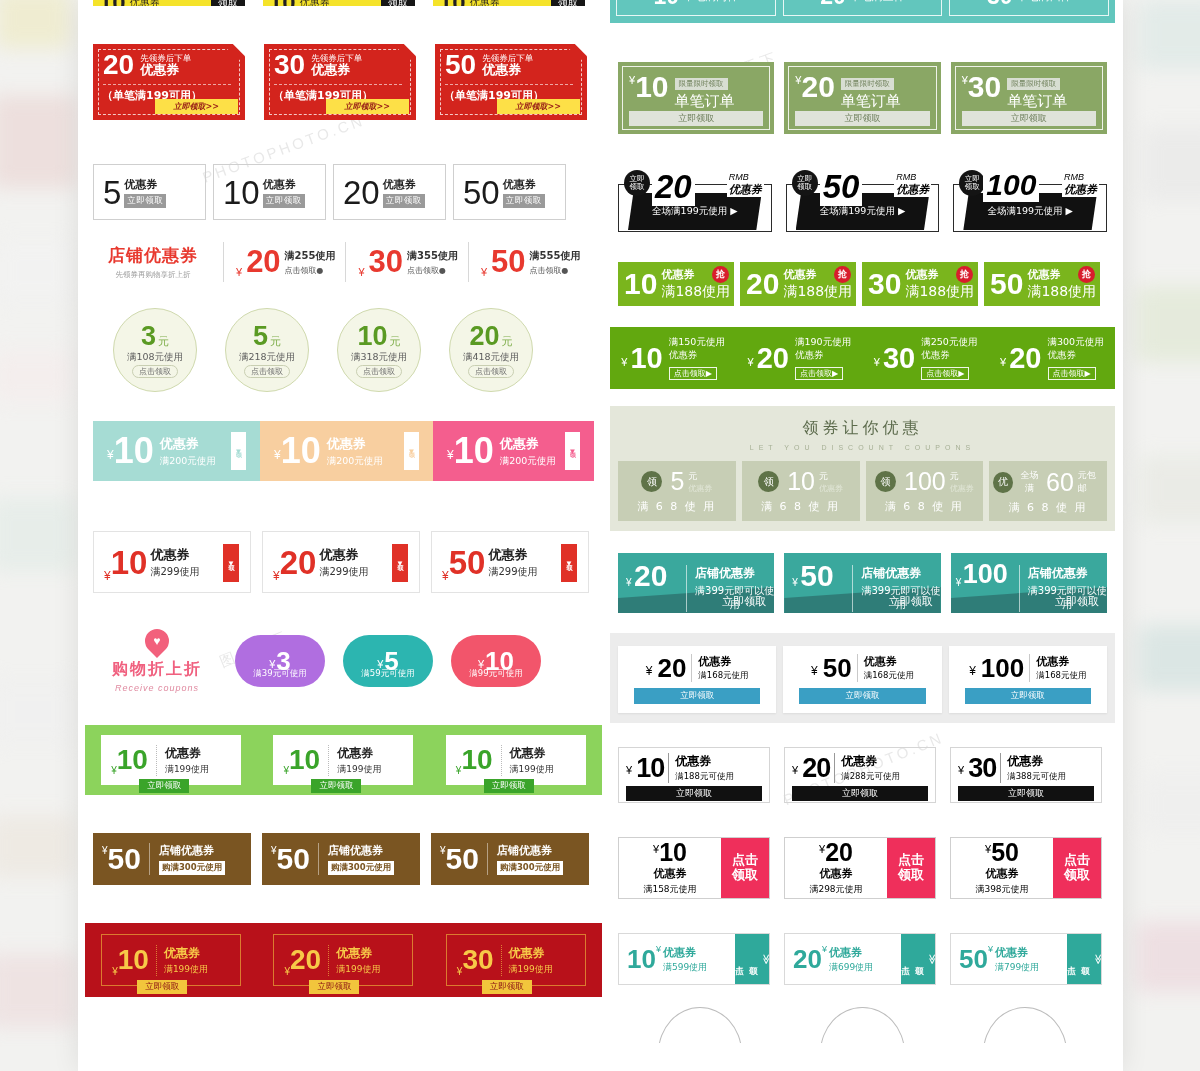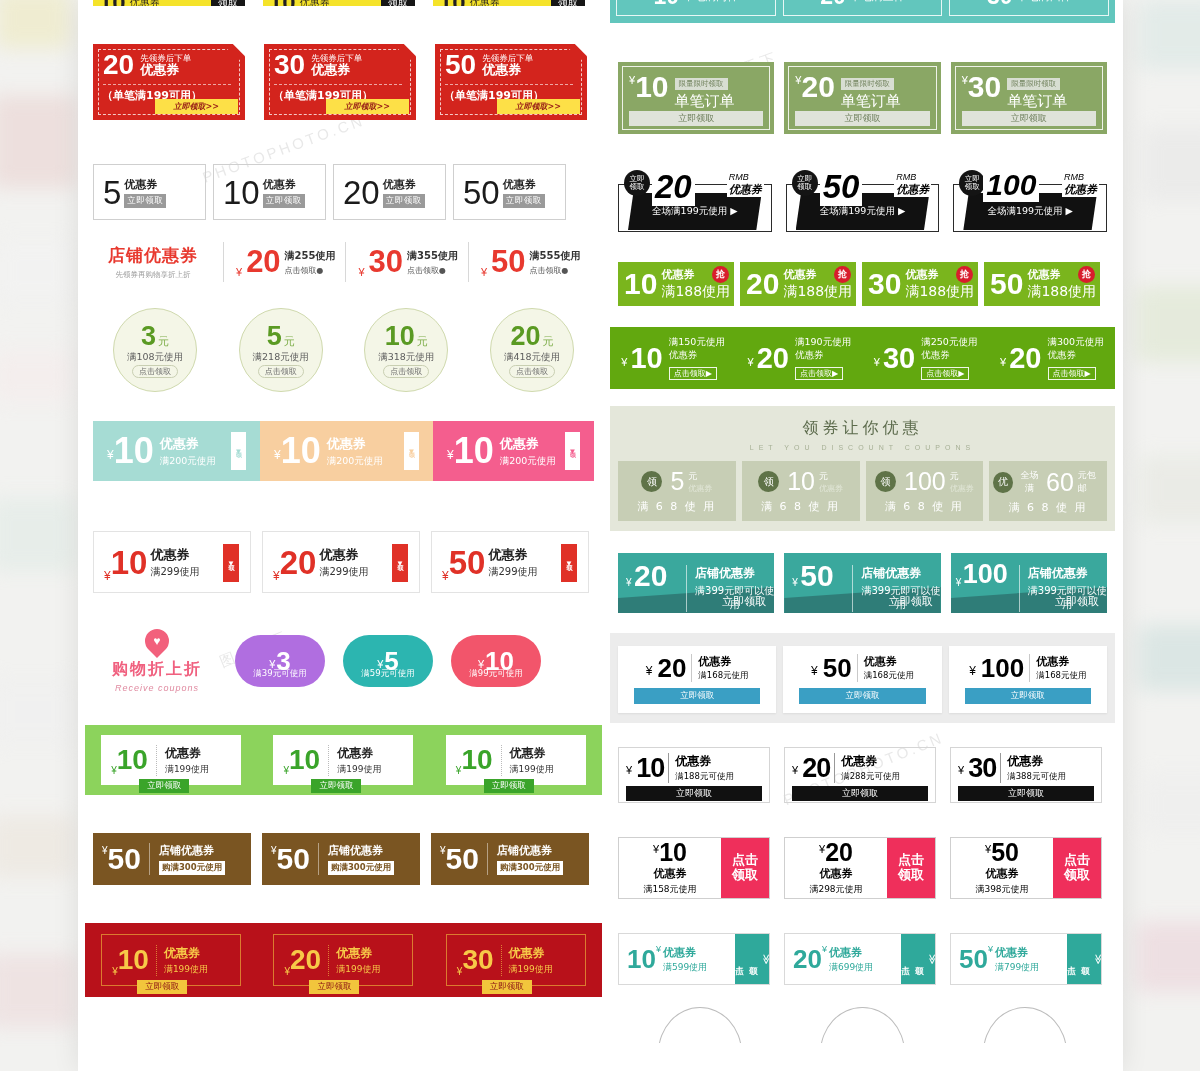--- a/index.html
+++ b/index.html
@@ -419,21 +419,21 @@
       <div class="shopitem">
         <span class="y">¥</span>
         <span class="big">50</span>
         <span>
           <div class="c1 cn">满555使用</div>
           <div class="c2 cn">点击领取●</div>
         </span>
       </div>
     </div>
 
-    <div class="row f" style="gap:16px;padding:0 28px;margin-top:26px;justify-content:space-between;">
+    <div class="row f" style="gap:28px;padding:0 28px;margin-top:26px;">
       <div class="circ">
         <div>
           <span class="n">3</span><span class="u cn">元</span>
         </div>
         <div class="c cn">满108元使用</div>
         <div class="b cn">点击领取</div>
       </div>
       <div class="circ">
         <div>
           <span class="n">5</span><span class="u cn">元</span>

